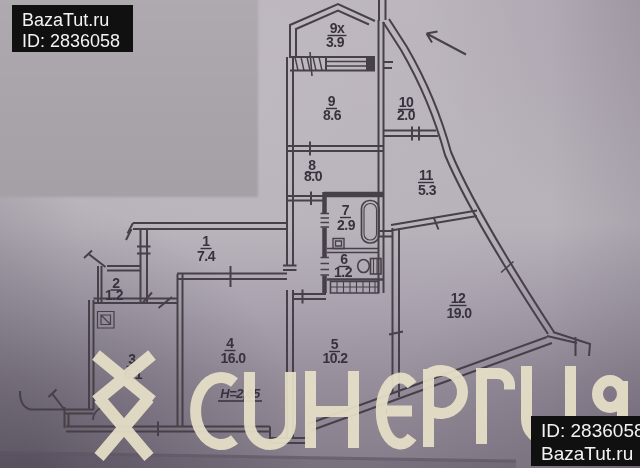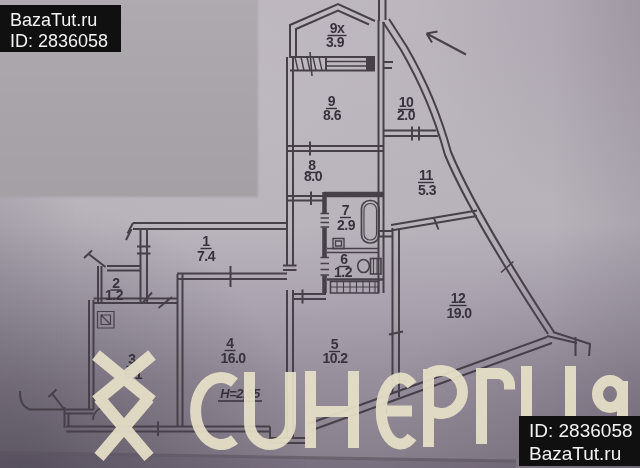--- a/index.html
+++ b/index.html
@@ -10,21 +10,21 @@
       radial-gradient(circle at 5% 102%, rgba(28,24,36,0.38) 0%, rgba(28,24,36,0.0) 36%),
       radial-gradient(circle at 100% 104%, rgba(36,31,46,0.20) 0%, rgba(36,31,46,0.0) 33%),
       radial-gradient(circle at 103% -4%, rgba(45,38,56,0.13) 0%, rgba(45,38,56,0.0) 30%),
       radial-gradient(ellipse at 38% 22%, rgba(255,255,255,0.07) 0%, rgba(255,255,255,0.0) 55%),
       linear-gradient(to right, rgba(60,52,66,0.10) 0%, rgba(60,52,66,0.0) 12%, rgba(60,52,66,0.0) 86%, rgba(60,52,66,0.10) 100%),
       linear-gradient(to bottom, #bbb4bd 0%, #b7b1ba 48%, #a8a1ad 66%, #968d9b 82%, #877e8c 100%);}
   .patch{position:absolute;left:-3px;top:-3px;width:261px;height:200px;
     background:linear-gradient(to bottom, #aeaaaf 0%, #a8a4aa 55%, #a4a0a6 100%);
     filter:blur(1.2px);}
   svg.plan{position:absolute;left:0;top:0;filter:blur(0.3px);}
-  .idbox{position:absolute;background:#101010;color:#f3f3f3;line-height:21px;font-size:18px;}
+  .idbox{position:absolute;background:#101010;color:#f3f3f3;line-height:21px;font-size:18px;margin-left:12px;}
   .idbox.tl{left:0;top:5px;width:121px;height:47px;padding-top:5px;padding-left:10px;box-sizing:border-box;}
   .idbox.br{left:519px;top:416px;width:121px;height:50px;padding-top:3px;padding-left:10px;box-sizing:border-box;font-size:19px;line-height:23px;}
 </style>
 </head>
 <body>
 <div class="stage">
 
   <div class="bg"></div>
 
   <div class="patch"></div>

